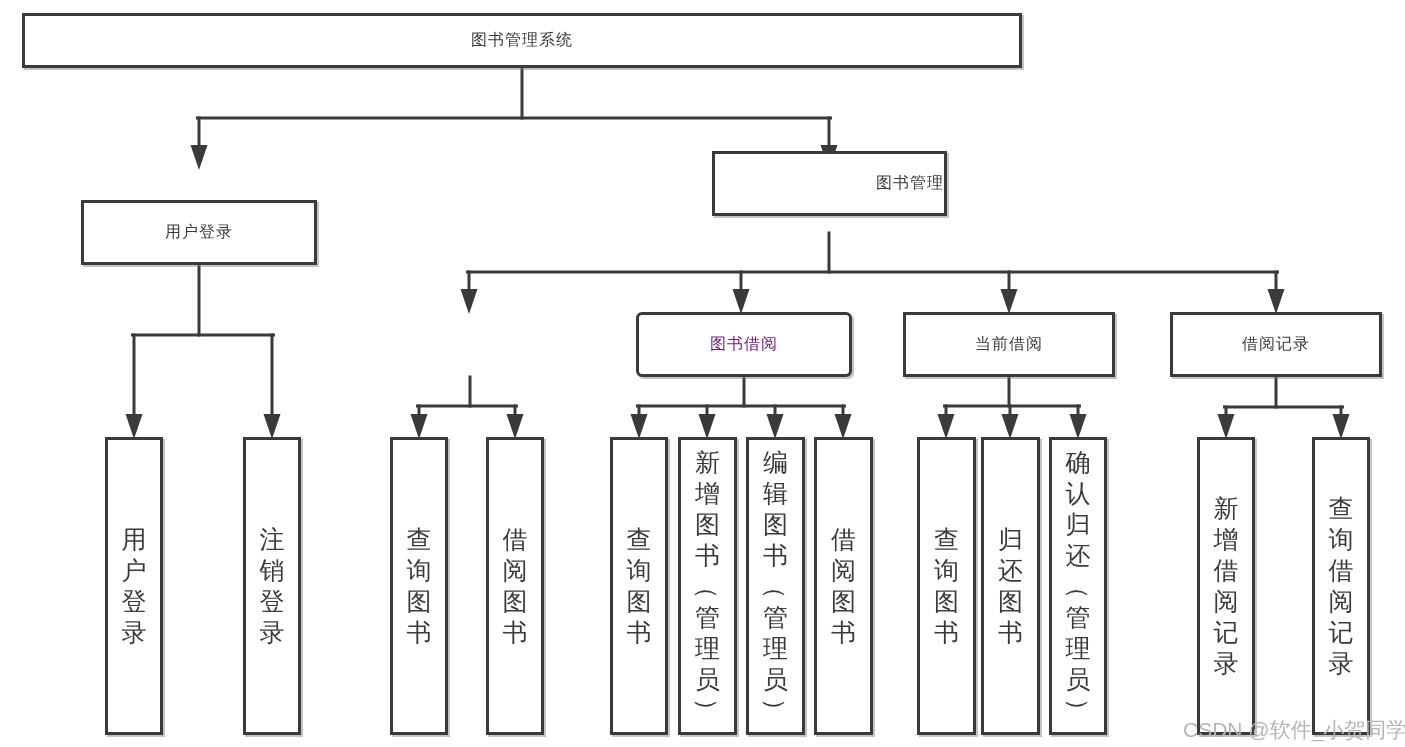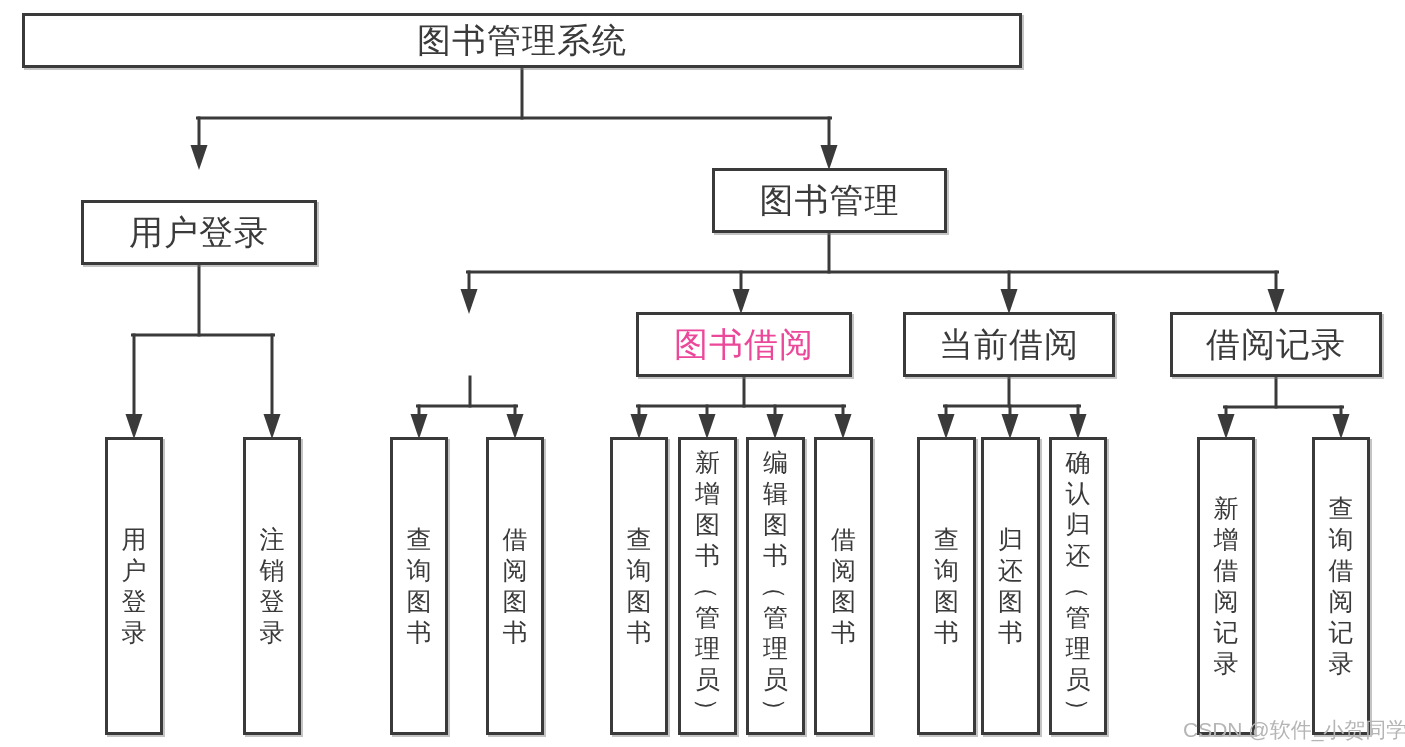--- a/index.html
+++ b/index.html
@@ -25,21 +25,21 @@
   }
   .hbox {
     position: absolute;
     box-sizing: border-box;
     background: #ffffff;
     border: 3px solid #22c55e;
     box-shadow: 2px 2px 0 rgba(125,125,125,0.45);
     display: flex;
     align-items: center;
     justify-content: center;
-    font-size: 34px;
+    font-size: 16px;
     color: #3a3a3a;
     letter-spacing: 1px;
     white-space: nowrap;
     font-family: Liberation Mono, monospace;
   }
   .vbox {
     position: absolute;
     box-sizing: border-box;
     top: 437px;
     width: 58px;
@@ -135,25 +135,25 @@
       <polygon points="1332.5,414 1349.5,414 1341,439" fill="#3a3a3a"></polygon>
     </svg>
 
   <div class="hbox" style="left: 22px; top: 13px; width: 1000px; height: 55px; border-color: rgb(58, 58, 58); color: rgb(58, 58, 58); background: rgb(255, 255, 255);">
     <span>图书管理系统</span>
   </div>
 
   <div class="hbox" style="left: 81px; top: 168px; width: 236px; height: 65px; border-color: rgb(58, 58, 58); color: rgb(58, 58, 58); background: rgb(255, 255, 255); margin-top: 32px;">
     <span>用户登录</span>
   </div>
-  <div class="hbox" style="left: 712px; top: 168px; width: 235px; height: 65px; border-color: rgb(58, 58, 58); color: rgb(58, 58, 58); background: rgb(255, 255, 255);">
+  <div class="hbox" style="left: 712px; top: 151px; width: 235px; height: 65px; border-color: rgb(58, 58, 58); color: rgb(58, 58, 58); background: rgb(255, 255, 255); justify-content: flex-end;">
     <span>图书管理</span>
   </div>
 
-  <div class="hbox" style="left: 636px; top: 312px; width: 216px; height: 65px; border-color: rgb(58, 58, 58); color: #ec4899; background: rgb(255, 255, 255);">
+  <div class="hbox" style="left: 636px; top: 312px; width: 216px; height: 65px; border-color: rgb(58, 58, 58); color: #701a75; background: rgb(255, 255, 255); border-radius: 6px;">
     <span>图书借阅</span>
   </div>
   <div class="hbox" style="left: 1170px; top: 312px; width: 212px; height: 65px; border-color: rgb(58, 58, 58); color: rgb(58, 58, 58); background: rgb(255, 255, 255);">
     <span>借阅记录</span>
   </div>
   <div class="hbox" style="left: 903px; top: 312px; width: 212px; height: 65px; border-color: rgb(58, 58, 58); color: rgb(58, 58, 58); background: rgb(255, 255, 255);">
     <span>当前借阅</span>
   </div>
 
   <div class="vbox" style="left: 105px; border-color: rgb(58, 58, 58); color: rgb(58, 58, 58); background: rgb(255, 255, 255);">

